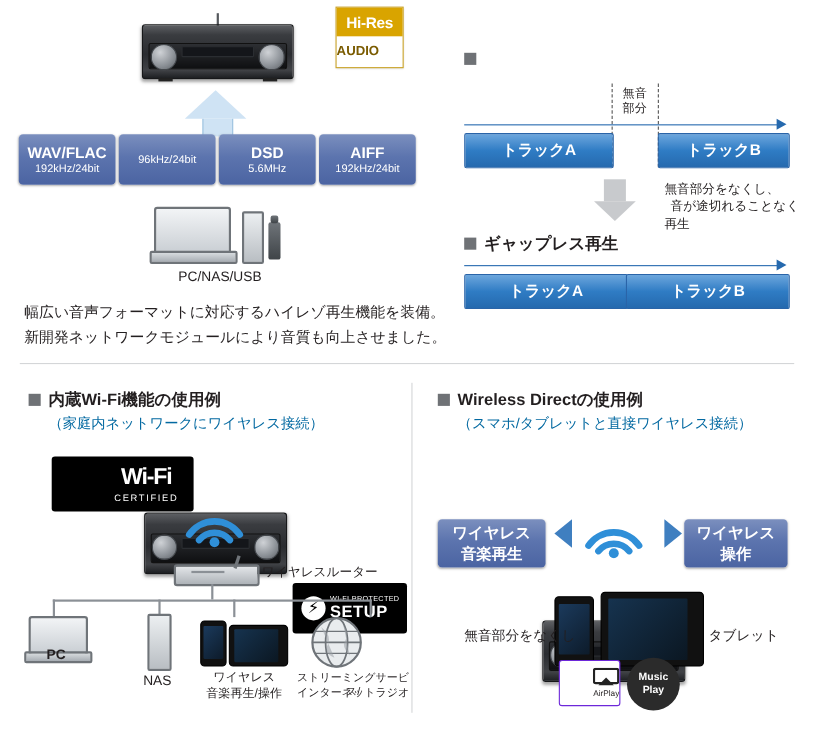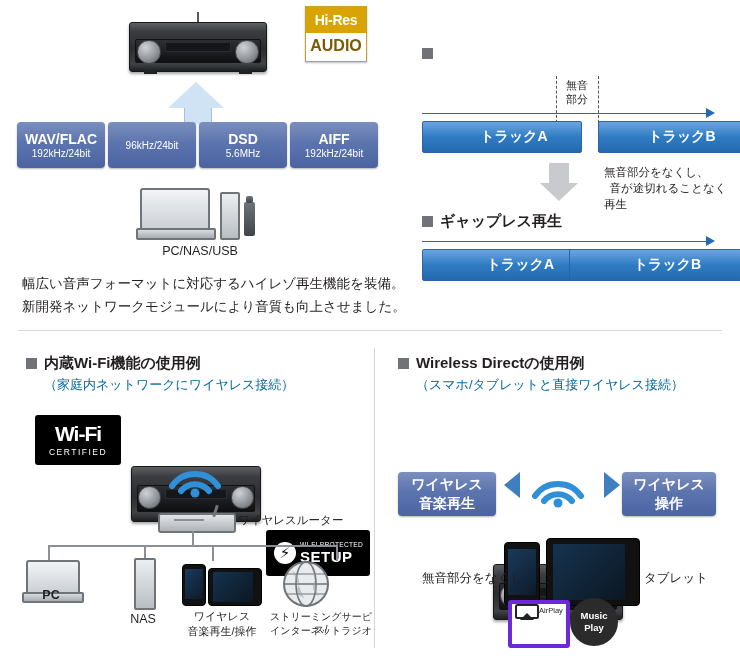--- a/index.html
+++ b/index.html
@@ -15,21 +15,21 @@
   }
   .fmt-name{font-size:14px;font-weight:bold;line-height:16px;}
   .fmt-spec{font-size:10px;line-height:13px;}
 
   .hires{
     width:60px;height:54px;border:1px solid #c9a227;background:#fff;
     display:flex;flex-direction:column;align-items:stretch;box-shadow:0 1px 2px rgba(0,0,0,.25);
   }
   .hires .top{background:#d9a400;color:#fff;font-size:14px;font-weight:bold;text-align:center;
     line-height:26px;height:26px;letter-spacing:-.3px;}
-  .hires .bot{color:#7a5b00;font-size:16px;font-weight:bold;text-align:center;line-height:26px;}
+  .hires .bot{color:#7a5b00;font-size:12px;font-weight:bold;text-align:left;line-height:26px;}
 
   
   .receiver{position:relative;}
   .rcv-body{
     position:absolute;left:0;top:10px;width:100%;height:calc(100% - 10px);
     border-radius:3px;
     background:linear-gradient(180deg,#5d5f63 0%,#3a3c40 18%,#2a2c30 55%,#404246 85%,#1d1f22 100%);
     border:1px solid #17181a;box-shadow:0 2px 3px rgba(0,0,0,.35);
   }
   .rcv-front{
@@ -61,21 +61,21 @@
 
   
   .sec-head{font-size:15px;font-weight:bold;color:#231f20;display:flex;align-items:center;gap:7px;}
   .sq{width:11px;height:11px;background:#6f7276;display:inline-block;}
   .sub-head{font-size:13px;color:#0369a1;}
 
   
   .track{
     height:30px;border:1px solid #2a64a8;border-radius:2px;color:#fff;
     background:linear-gradient(180deg,#6ca6dd 0%,#2f7cc4 50%,#2569ae 100%);
-    display:flex;align-items:center;justify-content:center;font-size:14px;font-weight:bold;padding-left:24px;
+    display:flex;align-items:center;justify-content:center;font-size:14px;font-weight:bold;
   }
   .blue-line{height:1px;background:#2569ae;}
   .blue-arrow-r{width:0;height:0;border-top:5px solid transparent;border-bottom:5px solid transparent;border-left:9px solid #2569ae;}
   .dash{border-left:1px dashed #555;height:100%;}
 
   .down-arrow-grey .stem{width:20px;background:#c8cacd;margin:0 auto;}
   .down-arrow-grey .head{
     width:0;height:0;border-left:19px solid transparent;border-right:19px solid transparent;
     border-top:18px solid #c8cacd;margin:0 auto;}
 
@@ -120,22 +120,22 @@
   .wl-box{
     border-radius:4px;color:#fff;text-align:center;
     background:linear-gradient(180deg,#7b8fbe 0%,#5c74ae 45%,#4b64a2 100%);
     display:flex;align-items:center;justify-content:center;
     font-size:14px;font-weight:bold;line-height:19px;box-shadow:0 1px 2px rgba(0,0,0,.3);
   }
   .blue-arrow-big-l{width:0;height:0;border-top:13px solid transparent;border-bottom:13px solid transparent;border-right:16px solid #3f7fc0;}
   .blue-arrow-big-r{width:0;height:0;border-top:13px solid transparent;border-bottom:13px solid transparent;border-left:16px solid #3f7fc0;}
 
   .svc-badge{
-    width:54px;height:40px;background:#fff;border:4px solid #6d28d9;border-radius:3px;
-    display:flex;flex-direction:row;align-items:flex-start;justify-content:center;
+    width:54px;height:40px;background:#fff;border:1px solid #6d28d9;border-radius:3px;
+    display:flex;flex-direction:column;align-items:flex-end;justify-content:center;
   }
   .svc-badge .lbl{font-size:7.5px;margin-top:2px;}
   .music-play{
     width:48px;height:48px;border-radius:50%;background:#2b2b2b;color:#fff;
     display:flex;flex-direction:column;align-items:center;justify-content:center;
     font-size:9.5px;font-weight:bold;line-height:12px;
   }
 </style>
 </head>
 <body>
@@ -243,21 +243,21 @@
 
 <div class="abs hr" style="left:18px;top:330px;width:704px;"></div>
 <div class="abs" style="left:374px;top:348px;width:1px;height:300px;background:#d4d6d8;"></div>
 
 <div class="abs sec-head" style="left:26px;top:354px;">
   <span class="sq"></span>
   <span>内蔵Wi-Fi機能の使用例</span>
 </div>
 <div class="abs sub-head" style="left:44px;top:376px;">（家庭内ネットワークにワイヤレス接続）</div>
 
-<div class="abs wifi-badge" style="left:35px;top:415px;">
+<div class="abs wifi-badge" style="left:47px;top:415px;padding-left:43px;">
   <div class="w1">Wi-Fi</div>
   <div class="w2">CERTIFIED</div>
 </div>
 
 <div class="abs receiver" style="left:131px;top:408px;width:128px;height:54px;">
   <div class="rcv-body" style="top:0;height:100%;">
     <div class="rcv-front"></div>
     <div class="rcv-knob l"></div>
     <div class="rcv-knob r"></div>
     <div class="rcv-disp"></div>

